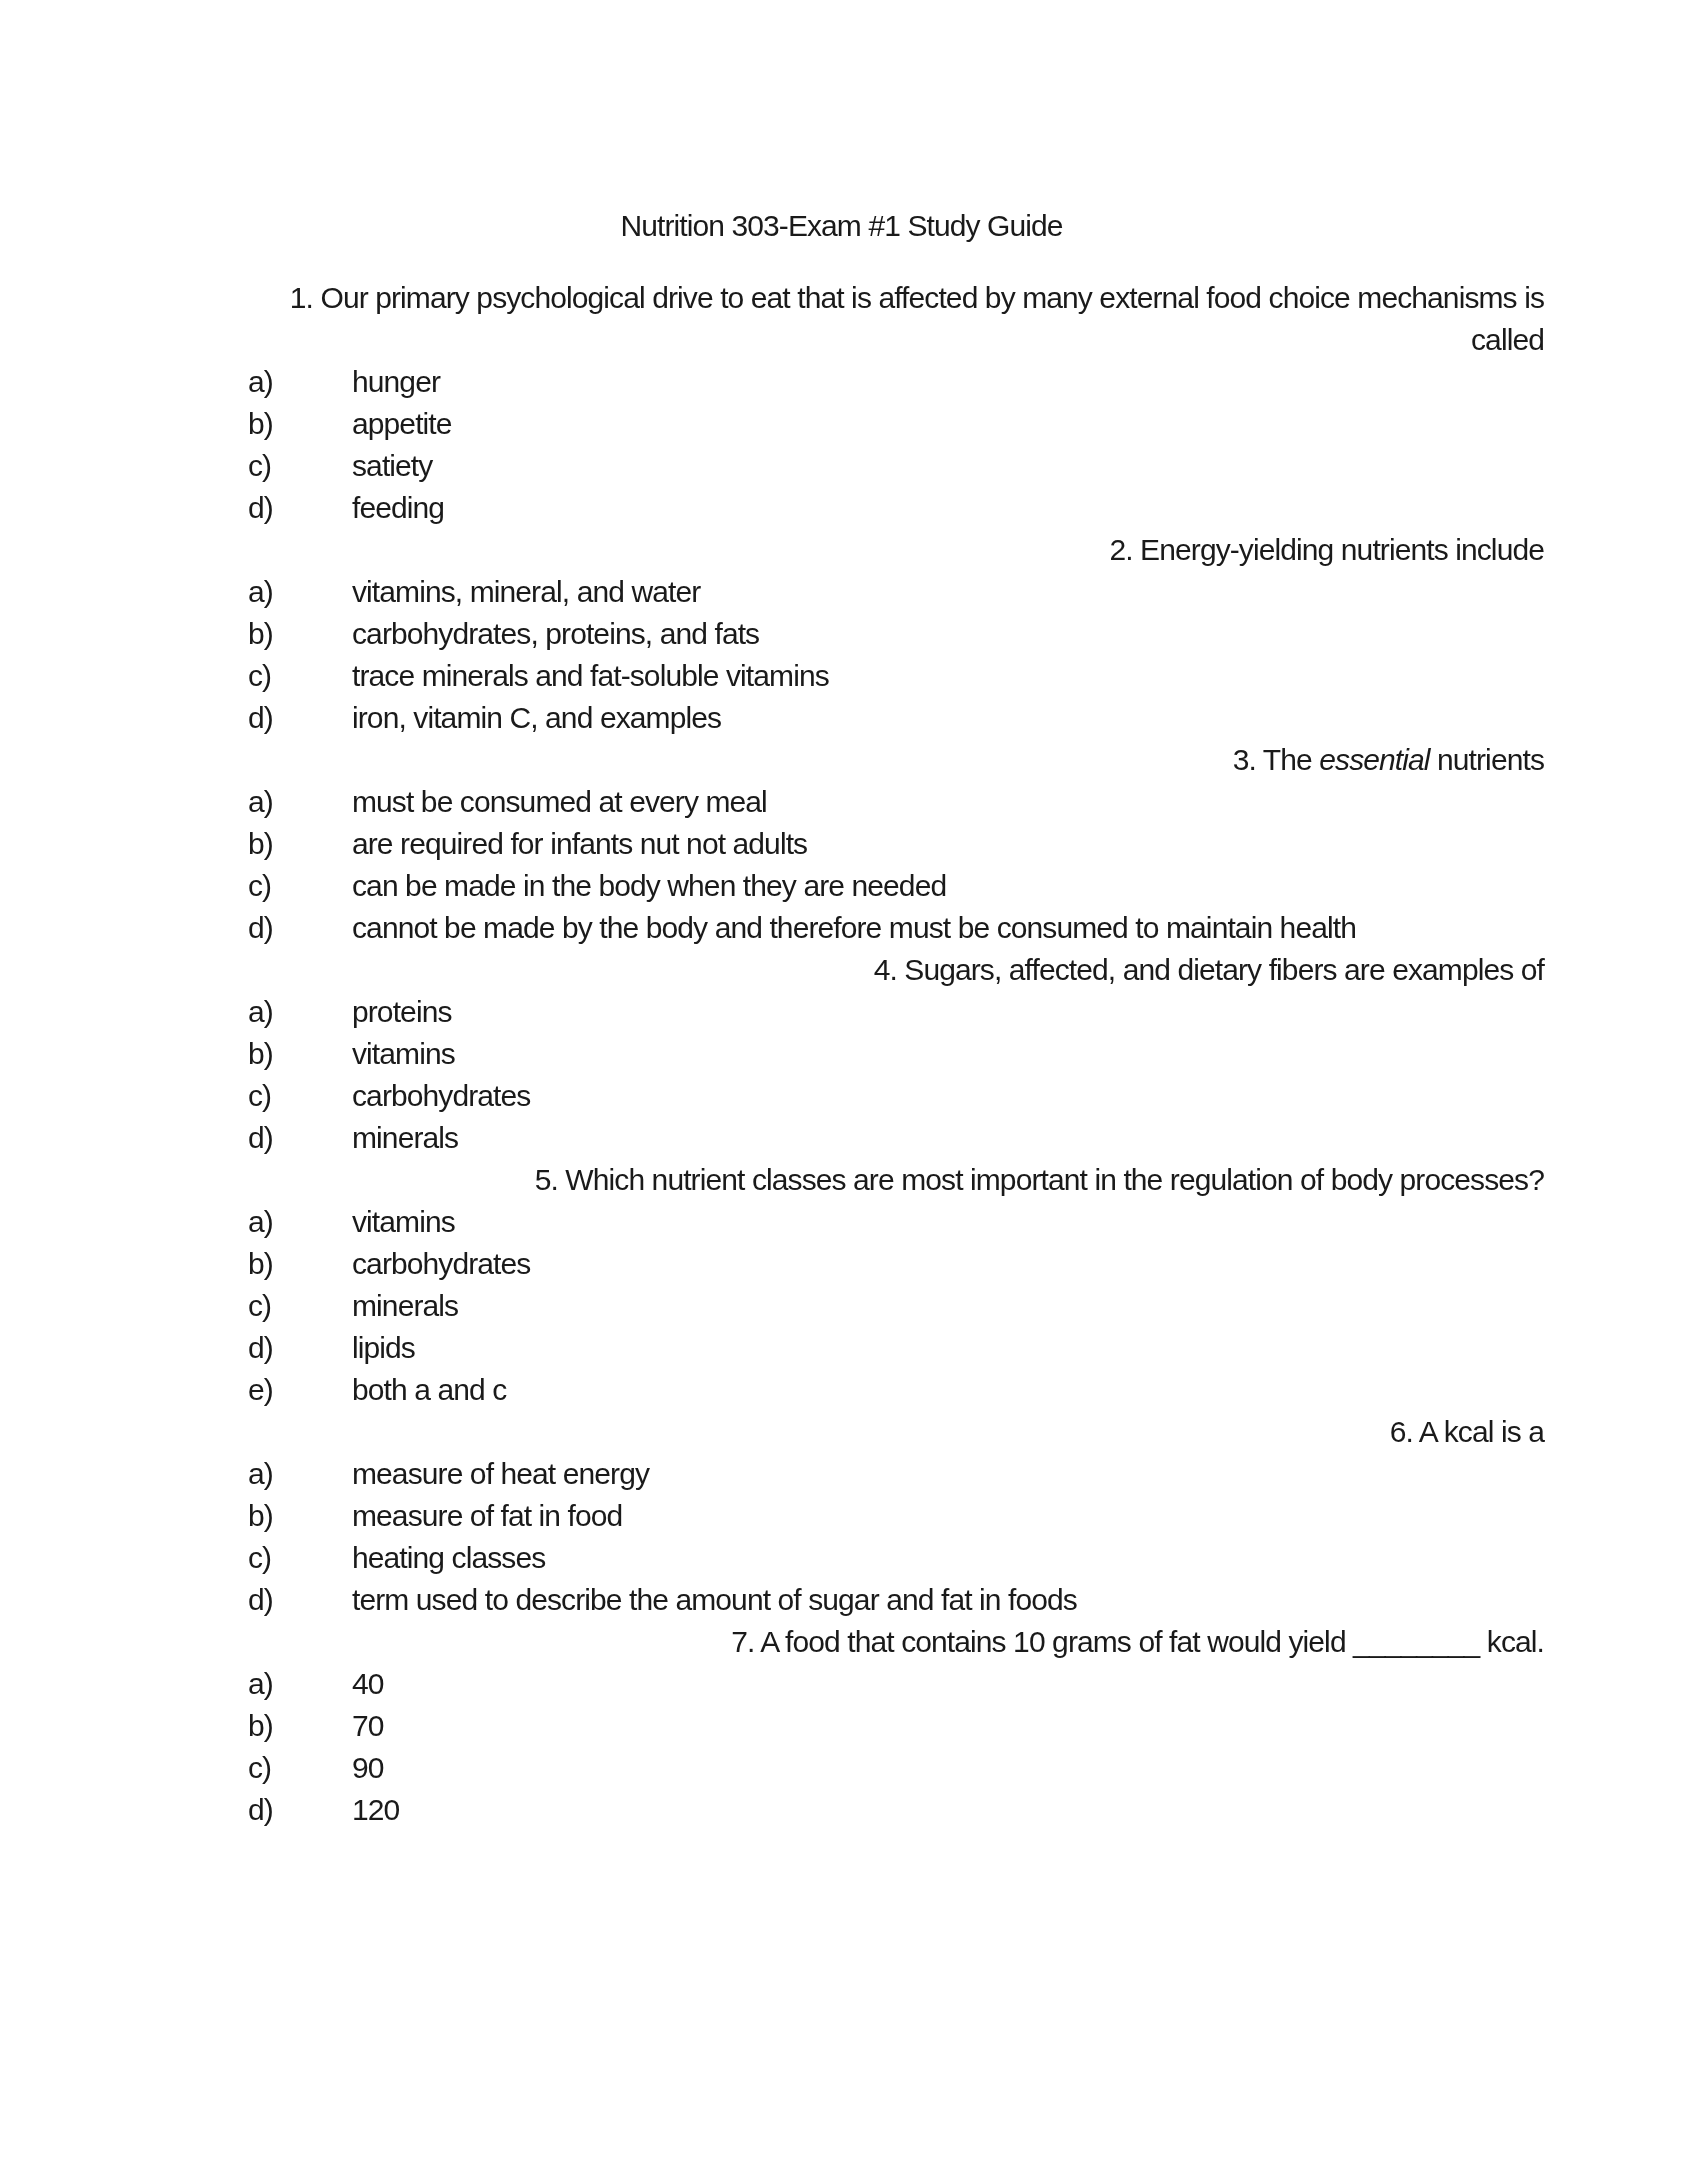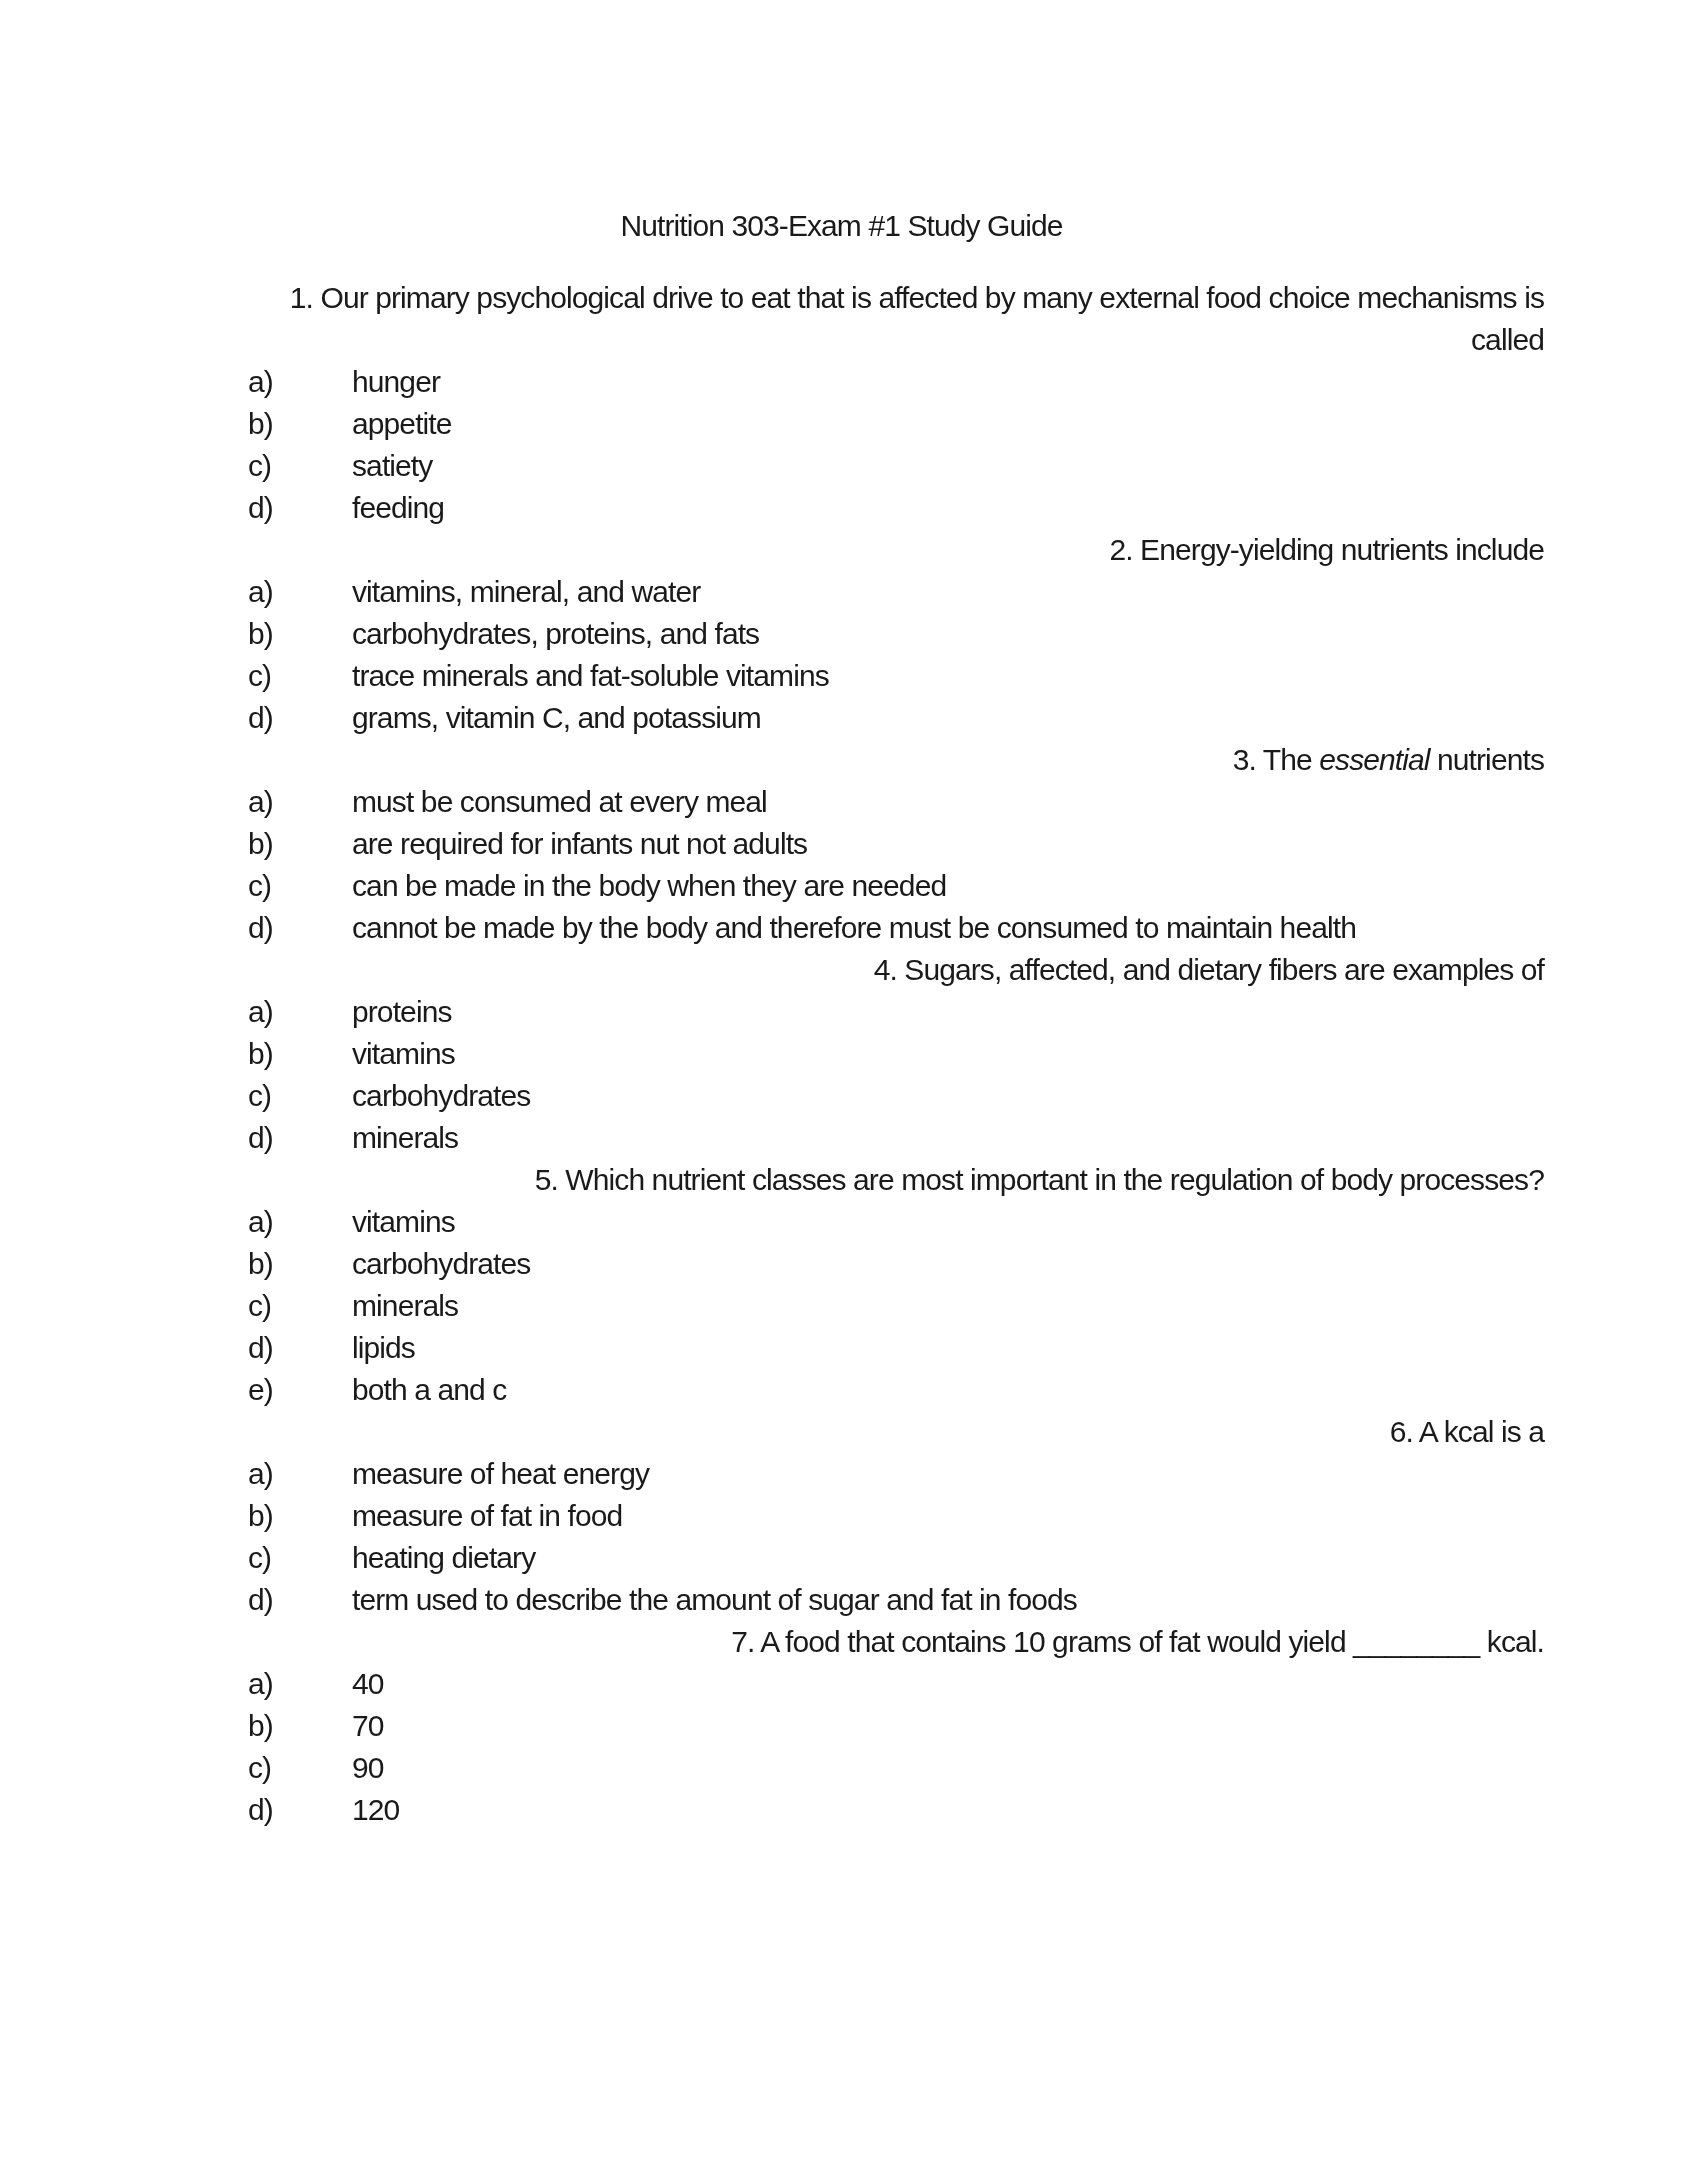--- a/index.html
+++ b/index.html
@@ -94,21 +94,21 @@
         <div class="option-row">
           <span class="option-letter">b)</span>
           <span class="option-text">carbohydrates, proteins, and fats</span>
         </div>
         <div class="option-row">
           <span class="option-letter">c)</span>
           <span class="option-text">trace minerals and fat-soluble vitamins</span>
         </div>
         <div class="option-row">
           <span class="option-letter">d)</span>
-          <span class="option-text">grams, vitamin C, and potassium</span>
+          <span class="option-text">iron, vitamin C, and examples</span>
         </div>
       </div>
       <div class="question-block">
         <div class="q-line"><span class="q-number">3. </span><span class="q-text"><span>The </span><span class="italic">essential</span><span> nutrients</span></span></div>
         <div class="option-row">
           <span class="option-letter">a)</span>
           <span class="option-text">must be consumed at every meal</span>
         </div>
         <div class="option-row">
           <span class="option-letter">b)</span>
@@ -170,21 +170,21 @@
         <div class="option-row">
           <span class="option-letter">a)</span>
           <span class="option-text">measure of heat energy</span>
         </div>
         <div class="option-row">
           <span class="option-letter">b)</span>
           <span class="option-text">measure of fat in food</span>
         </div>
         <div class="option-row">
           <span class="option-letter">c)</span>
-          <span class="option-text">heating dietary</span>
+          <span class="option-text">heating classes</span>
         </div>
         <div class="option-row">
           <span class="option-letter">d)</span>
           <span class="option-text">term used to describe the amount of sugar and fat in foods</span>
         </div>
       </div>
       <div class="question-block">
         <div class="q-line"><span class="q-number">7. </span><span class="q-text"><span>A food that contains 10 grams of fat would yield ________ kcal.</span></span></div>
         <div class="option-row">
           <span class="option-letter">a)</span>

